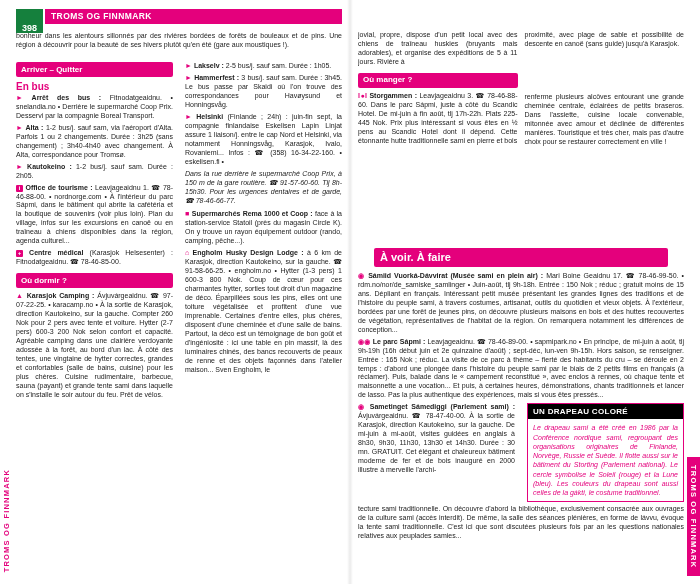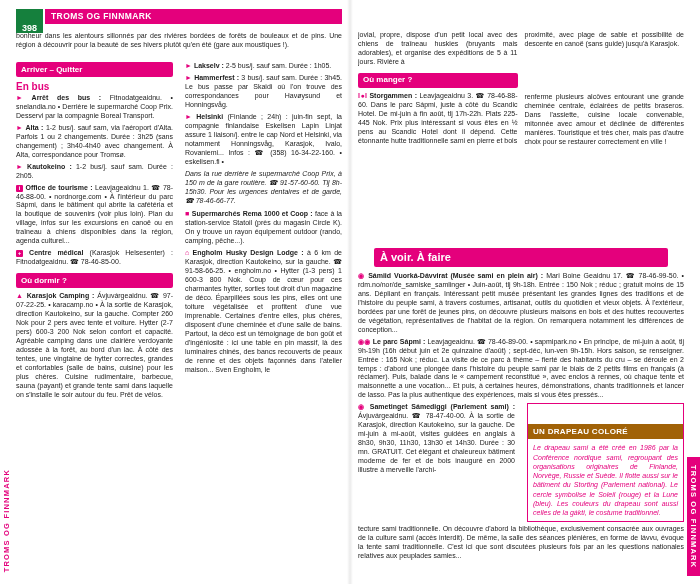--- a/index.html
+++ b/index.html
@@ -44,21 +44,21 @@
   .badge{display:inline-block;background:#e4007c;color:#fff;width:7px;height:7px;line-height:7px;
     text-align:center;font-size:6px;font-weight:bold;border-radius:1px;vertical-align:baseline;}
   .note{font-style:italic;margin:4px 0;}
   .cont2b{margin-top:44px;}
 
   .bottomrow{display:flex;gap:12px;margin-top:2px;}
   .bottomrow .bcol1{width:157px;flex:none;}
   .bottomrow .bcol2{flex:1;min-width:0;}
 
   .infobox{border:1.5px solid #e4007c;background:#fff;}
-  .infobox-title{background:#a16207;color:#fff;font-weight:bold;font-size:8px;padding:3px 5px;letter-spacing:.3px;margin-top:20px;}
+  .infobox-title{background:#000000;color:#fff;font-weight:bold;font-size:8px;padding:3px 5px;letter-spacing:.3px;}
   .infobox-body{color:#e4007c;font-style:italic;font-size:7px;line-height:1.32;text-align:justify;
     padding:4px 5px;margin:0;}
 
   .final{margin-top:3px;}
 </style>
 </head>
 <body>
 
 <div class="spread">
 

